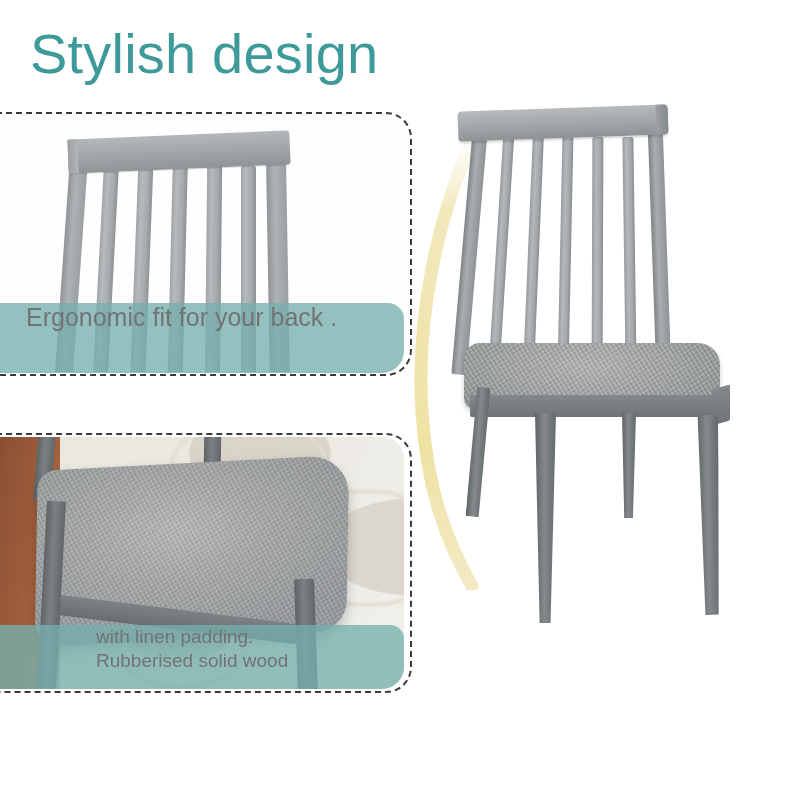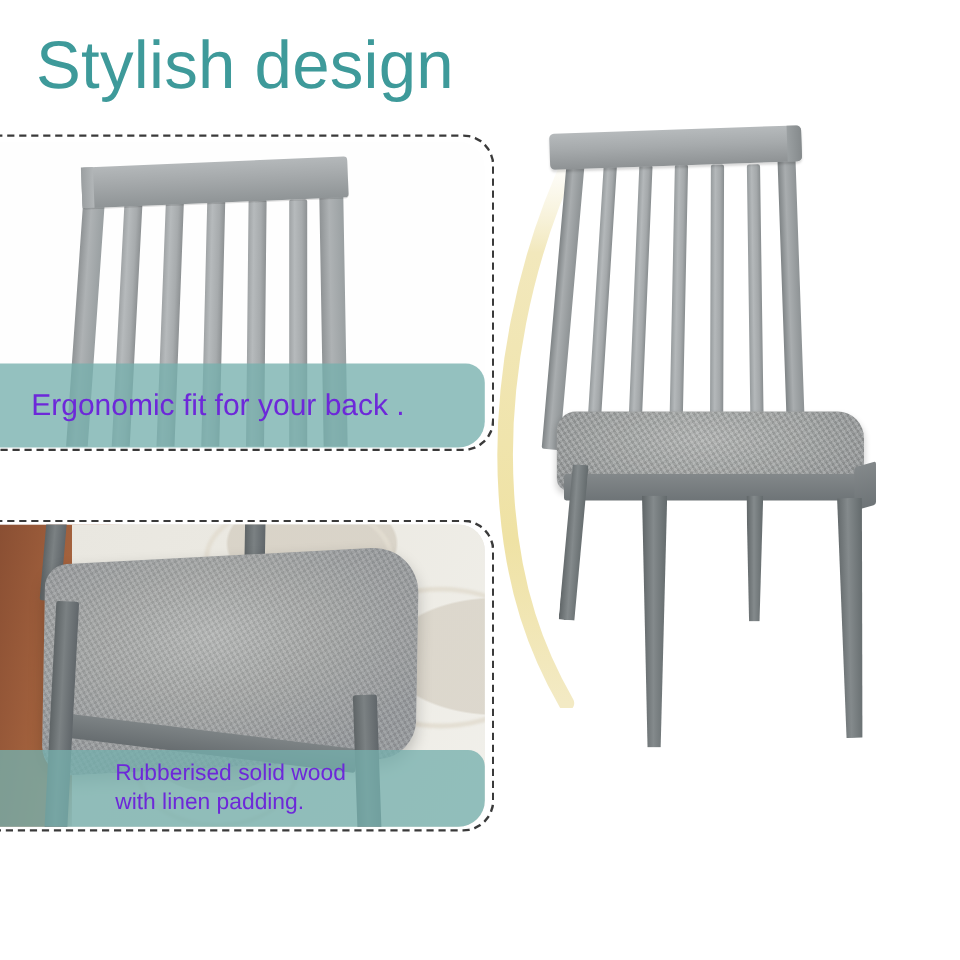--- a/index.html
+++ b/index.html
@@ -111,22 +111,22 @@
   .apron{
     position:absolute;
     background:linear-gradient(180deg,#7d8385 0%,#676d70 100%);
     border-radius:2px;
   }
 
   
   .banner{
     position:absolute;
     background:rgba(118,176,173,.78);
-    color:#6d28d9;
-    display:flex;align-items:center;
+    color:#737373;
+    display:flex;align-items:flex-start;
     box-sizing:border-box;
   }
   .banner-1{
     left:0;top:303px;width:404px;height:70px;
     border-radius:0 16px 22px 0;
     padding-left:26px;font-size:25px;
   }
   .banner-2{
     left:0;top:625px;width:404px;height:64px;
     border-radius:0 14px 22px 0;
@@ -222,22 +222,22 @@
 
     <div class="seat-pad"></div>
 
     <div class="apron" style="left:48px;top:172px;width:250px;height:20px;transform:rotate(7deg);"></div>
     <div class="leg" style="left:42px;top:64px;width:19px;height:190px;transform:rotate(3deg);"></div>
     <div class="leg" style="left:296px;top:142px;width:20px;height:115px;transform:rotate(-2deg);"></div>
   </div>
 
   <div class="banner banner-2">
     <span>
+      <span class="b2txt">with linen padding.</span>
       <span class="b2txt">Rubberised solid wood</span>
-      <span class="b2txt">with linen padding.</span>
     </span>
   </div>
 
   <div class="frame frame-2"></div>
 
   <svg class="arc" viewBox="0 0 130 470">
     <defs>
       <linearGradient id="ygrad" x1="0" y1="0" x2="0" y2="1">
         <stop offset="0%" stop-color="#F6F1D8" stop-opacity="0"></stop>
         <stop offset="18%" stop-color="#F2E8BC" stop-opacity="1"></stop>

